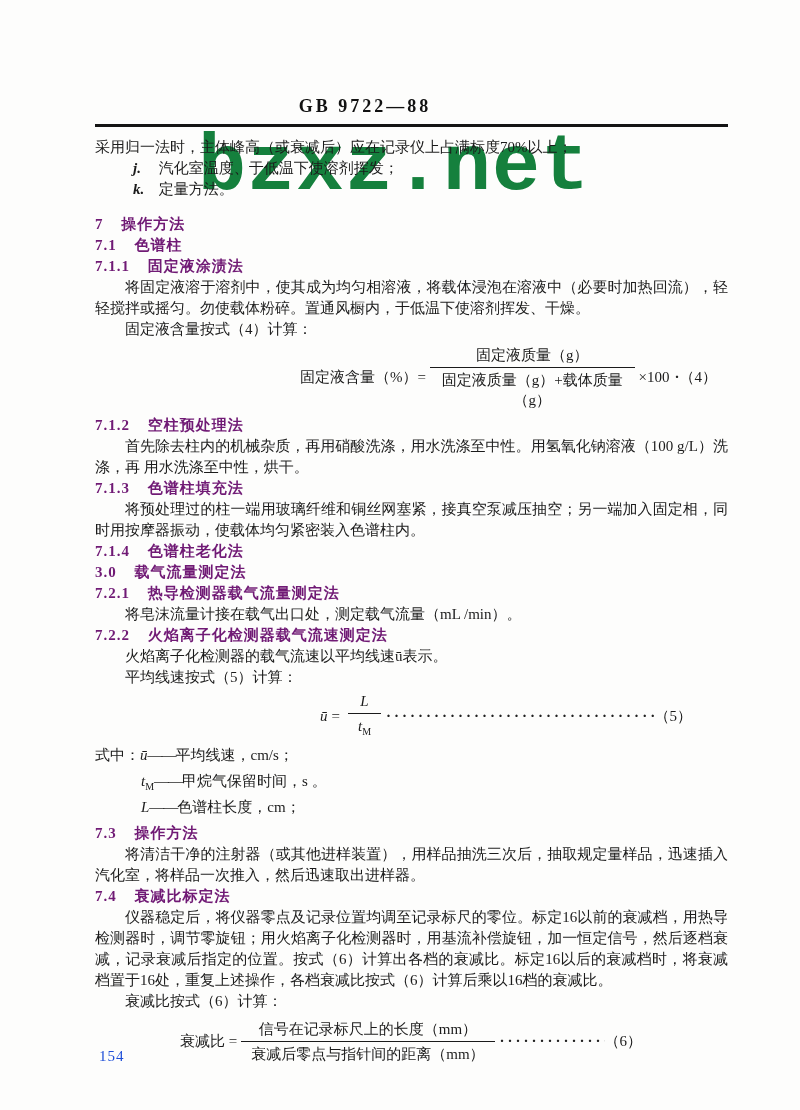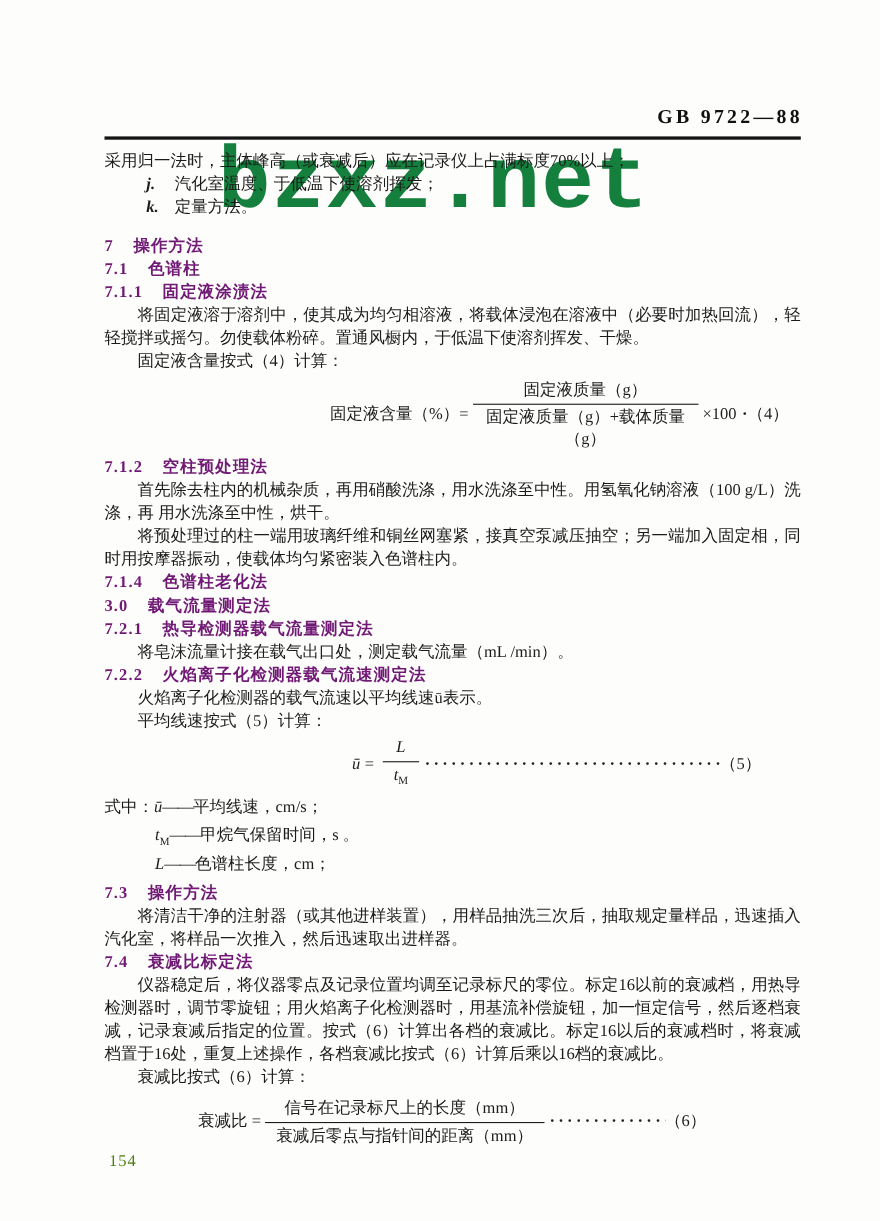--- a/index.html
+++ b/index.html
@@ -13,21 +13,21 @@
   }
   .page{position:absolute;inset:0;background:#fdfdfc;}
   .watermark{
     position:absolute;left:198px;top:122px;
     font-family:Liberation Mono, monospace;
     font-weight:bold;font-size:80px;letter-spacing:1px;
     color:#15803d;z-index:0;user-select:none;text-align:right;
   }
   .doc-code{
     position:absolute;top:96px;left:0;width:730px;
-    text-align:right;font-weight:bold;font-size:18px;
+    text-align:center;font-weight:bold;font-size:18px;
     letter-spacing:3px;color:#111;z-index:1;
   }
   .header-rule{
     position:absolute;top:124px;left:95px;width:633px;height:3px;
     background:#141414;z-index:1;
   }
   .content{
     position:absolute;top:137px;left:95px;width:633px;
     font-size:15px;line-height:21px;z-index:1;
     text-align:justify;
@@ -62,21 +62,21 @@
   .fvar{font-family:"Liberation Serif","DejaVu Serif",serif;font-style:italic;}
   .feq{margin:0 4px;}
   .fnum-i{font-style:italic;}
   sub{font-size:10px;}
   
   .where-row{line-height:21px;}
   .where-row.ind{padding-left:46px;}
   .wdash{letter-spacing:-1px;}
   .pageno{
     position:absolute;left:99px;top:1048px;
-    font-size:15px;color:#4d7c0f;z-index:1;letter-spacing:1px;
+    font-size:15px;color:#1d4ed8;z-index:1;letter-spacing:1px;
   }
 </style>
 </head>
 <body>
 
 <div class="page">
 
   <div class="watermark">bzxz.net</div>
 
   <div class="doc-code">GB 9722—88</div>
@@ -122,20 +122,24 @@
       <span class="leader">·····································</span>
       <span class="fno">（4）</span>
     </div>
 
     <div class="h">
       <span class="hnum">7.1.2</span>
       <span class="htitle">空柱预处理法</span>
     </div>
     <p class="para">首先除去柱内的机械杂质，再用硝酸洗涤，用水洗涤至中性。用氢氧化钠溶液（100 g/L）洗涤，再 用水洗涤至中性，烘干。</p>
 
+    <div class="h">
+      <span class="hnum">7.1.3</span>
+      <span class="htitle">色谱柱填充法</span>
+    </div>
     <p class="para">将预处理过的柱一端用玻璃纤维和铜丝网塞紧，接真空泵减压抽空；另一端加入固定相，同时用按摩器振动，使载体均匀紧密装入色谱柱内。</p>
 
     <div class="h">
       <span class="hnum">7.1.4</span>
       <span class="htitle">色谱柱老化法</span>
     </div>
 
     <div class="h">
       <span class="hnum">3.0</span>
       <span class="htitle">载气流量测定法</span>

